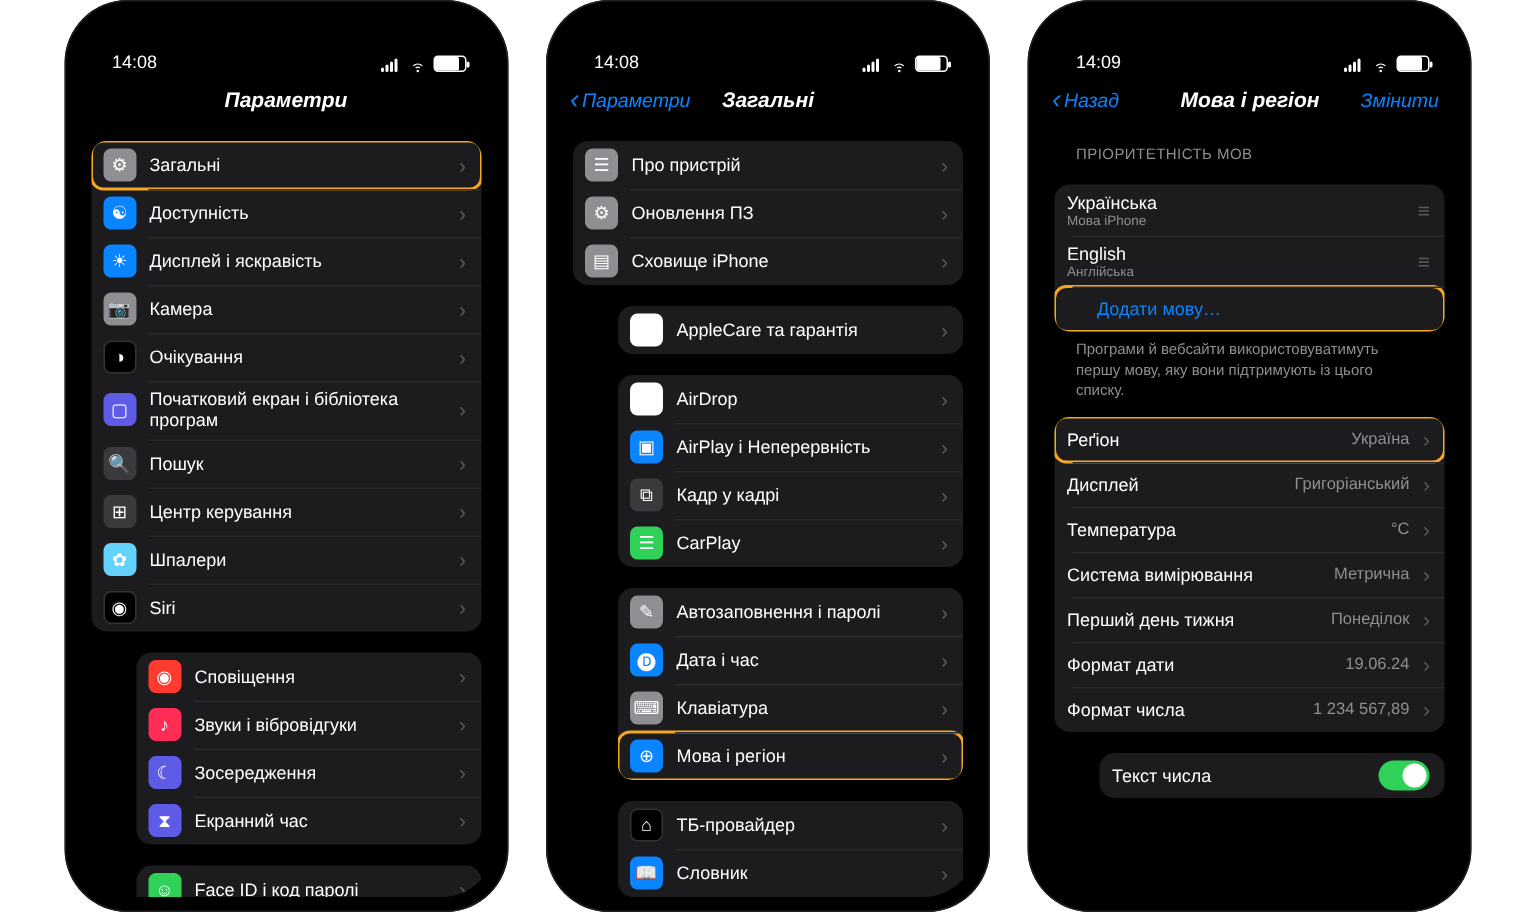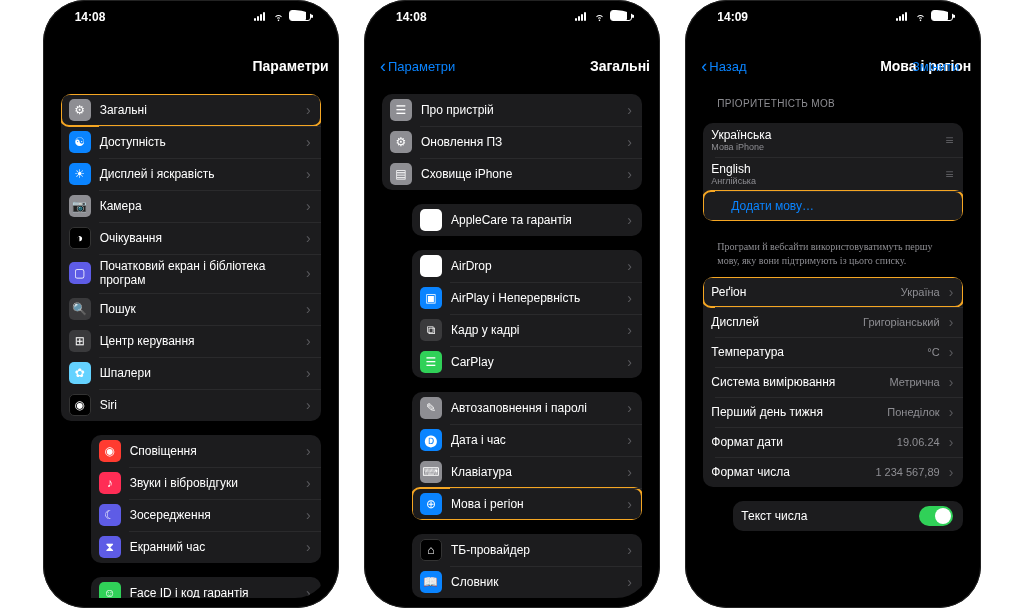--- a/index.html
+++ b/index.html
@@ -26,46 +26,46 @@
     position: relative;
     display: flex; flex-direction: column;
   }
   .notch {
     position: absolute; top: 0; left: 50%; transform: translateX(-50%);
     width: 92px; height: 22px; background: #000;
     border-bottom-left-radius: 14px; border-bottom-right-radius: 14px;
     z-index: 5;
   }
   .statusbar {
-    height: 38px; display: flex; justify-content: space-between; align-items: flex-start;
-    padding: 0 18px 0 22px; color: #fff; font-size: 12px; font-weight: 700;
+    height: 38px; display: flex; justify-content: space-between; align-items: flex-end;
+    padding: 0 18px 0 22px; color: #fff; font-size: 12px; font-weight: 400;
   }
   .status-icons { display: flex; gap: 4px; align-items: center; }
   .sig { width: 14px; height: 10px; display: flex; align-items: flex-end; gap: 1px; }
   .sig span { width: 2px; background: #fff; border-radius: 1px; }
   .sig span:nth-child(1){height:3px}.sig span:nth-child(2){height:5px}.sig span:nth-child(3){height:7px}.sig span:nth-child(4){height:9px}
   .wifi { width: 13px; height: 10px; position: relative; }
   .wifi svg { width: 13px; height: 10px; fill: #fff; }
   .batt { width: 22px; height: 11px; border: 1px solid #fff; border-radius: 3px; position: relative; }
   .batt::after { content:""; position:absolute; right:-3px; top:3px; width:2px; height:4px; background:#fff; border-radius:1px; }
   .batt i { display:block; width:80%; height:100%; background:#fff; border-radius:1px; }
 
   .nav {
-    height: 36px; display: flex; align-items: center; justify-content: flex-end;
-    position: relative; color: #fff; font-size: 14px; font-weight: 600;
+    height: 36px; display: flex; align-items: center; justify-content: center;
+    position: relative; color: #fff; font-size: 14px; font-weight: 600; font-style: italic;
   }
   .nav .back { position: absolute; left: 6px; color: #0a84ff; font-size: 13px; font-weight: 400; display:flex; align-items:center; gap:2px;}
   .nav .edit { position: absolute; right: 12px; color: #0a84ff; font-size: 13px; font-weight: 400; }
   .chevron-left { display:inline-block; font-size:18px; line-height:1; }
 
   .content { flex: 1; overflow: hidden; padding: 0 8px 6px 8px; }
   .group { background: #1c1c1e; border-radius: 10px; margin-top: 10px; overflow: hidden; }
   .group + .group { margin-top: 14px; margin-left: 30px; }
   .header-label { color: #8e8e93; font-size: 10px; text-transform: uppercase; padding: 14px 12px 4px 14px; letter-spacing: .3px;}
-  .footer-label { color: #8e8e93; font-size: 10px; padding: 19px 14px 0 14px; line-height: 1.35; font-family: Liberation Serif, serif; }
+  .footer-label { color: #8e8e93; font-size: 10px; padding: 6px 14px 0 14px; line-height: 1.35; }
 
   .row {
     display: flex; align-items: center; min-height: 30px;
     padding: 5px 10px 5px 8px; position: relative; gap: 9px;
     color: #fff; font-size: 12px;
   }
   .row + .row::before {
     content:""; position:absolute; top:0; left: 38px; right: 0; height:1px; background:#2a2a2c;
   }
   .row.no-icon + .row.no-icon::before { left: 12px; }
@@ -192,21 +192,21 @@
           </div>
           <div class="row">
             <div class="icon bg-indigo">⧗</div>
             <div class="label">Екранний час</div>
             <div class="chev">›</div>
           </div>
         </div>
         <div class="group">
           <div class="row">
             <div class="icon bg-green">☺</div>
-            <div class="label">Face ID і код гарантія</div>
+            <div class="label">Face ID і код паролі</div>
             <div class="chev">›</div>
           </div>
         </div>
       </div>
   </div>
 </div>
 
 <div class="phone">
   <div class="screen">
     <div class="notch"></div>

